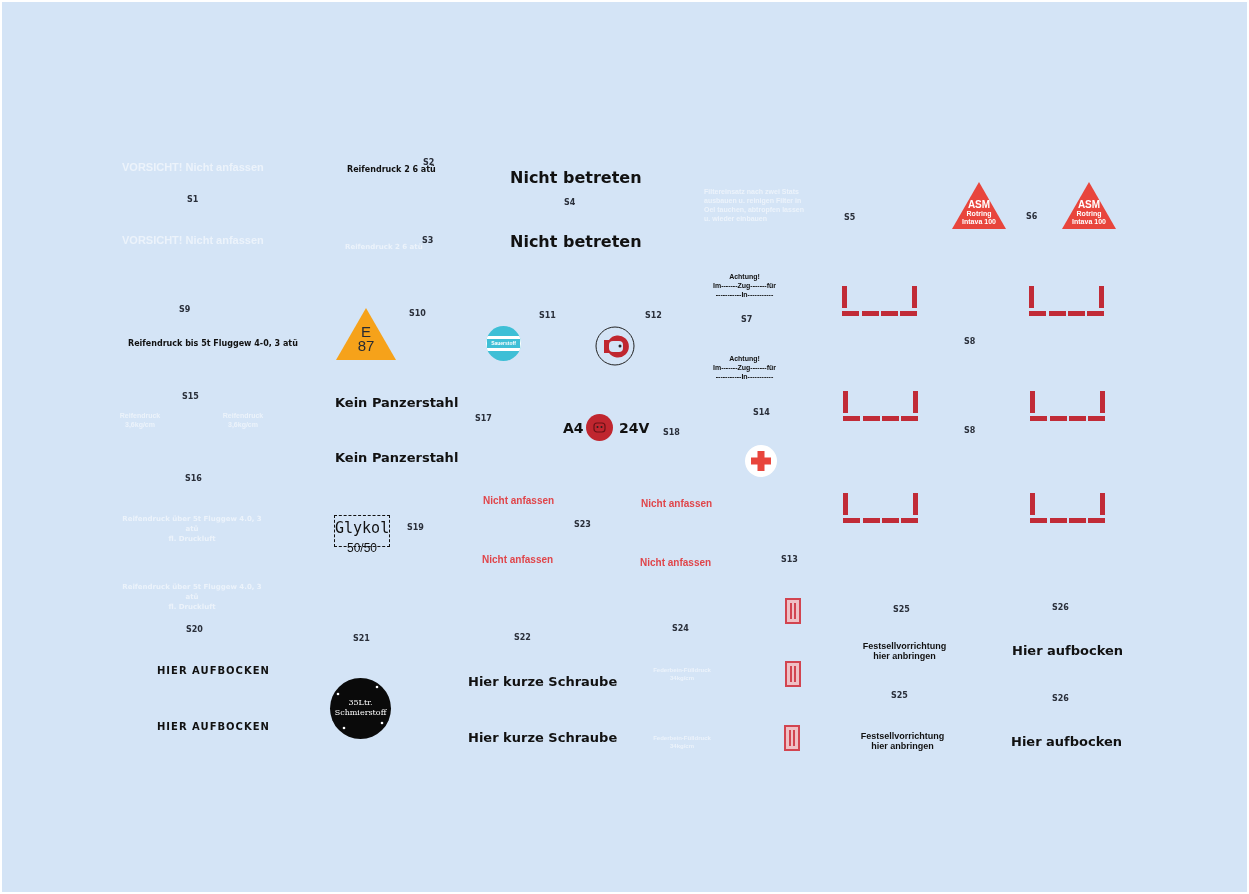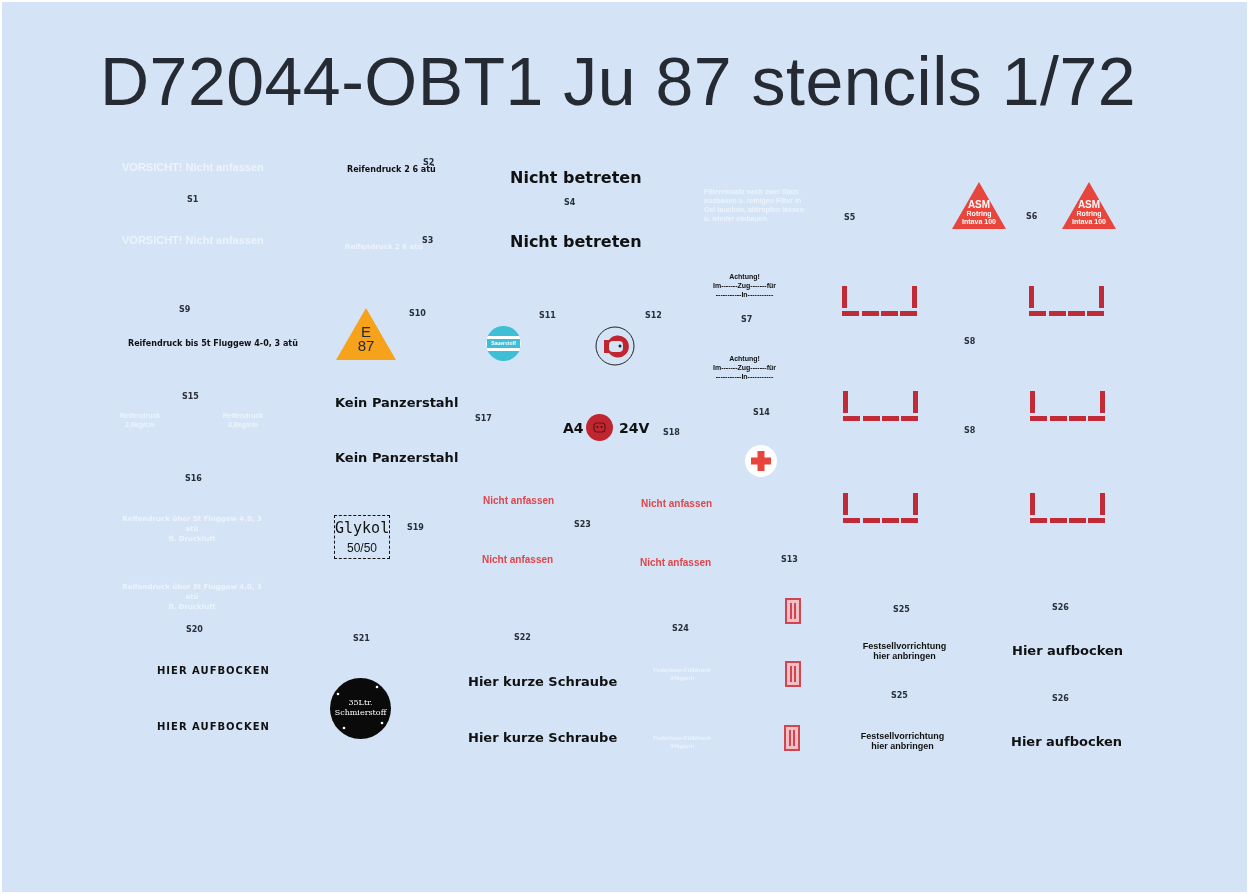--- a/index.html
+++ b/index.html
@@ -19,21 +19,20 @@
   .bracket .h { position:absolute; width:17px; height:5px; background:#c12b37; top:25px; }
   .plug { position:absolute; width:12px; height:22px; border:2px solid #d24450; background:#efc0c5; }
   .plug:before, .plug:after { content:""; position:absolute; top:3px; width:2px; height:16px; background:#d24450; }
   .plug:before { left:3px; } .plug:after { left:7px; }
 </style>
 </head>
 <body>
 
 <div id="sheet">
 
-  <div class="abs title">D72044-OBT1 Ju 87 stencils 1/72</div>
 
   <div class="abs wtxt" style="left:120px;top:159px;font-size:11px;">VORSICHT! Nicht anfassen</div>
   <div class="abs code" style="left:185px;top:193px;">S1</div>
   <div class="abs wtxt" style="left:120px;top:232px;font-size:11px;">VORSICHT! Nicht anfassen</div>
 
   <div class="abs blk cond" style="left:345px;top:163px;font-size:8px;">Reifendruck 2  6  atü</div>
   <div class="abs code" style="left:421px;top:156px;">S2</div>
   <div class="abs wtxt cond" style="left:343px;top:241px;font-size:7px;">Reifendruck 2  6  atü</div>
   <div class="abs code" style="left:420px;top:234px;">S3</div>
 
@@ -200,21 +199,21 @@
   <div class="abs code" style="left:183px;top:472px;">S16</div>
   <div class="abs wtxt cond center" style="left:120px;top:512px;width:140px;font-size:7px;line-height:10px;">
     <div>Reifendruck über 5t Fluggew 4.0, 3 atü</div>
     <div>fl. Druckluft</div>
   </div>
   <div class="abs wtxt cond center" style="left:120px;top:580px;width:140px;font-size:7px;line-height:10px;">
     <div>Reifendruck über 5t Fluggew 4.0, 3 atü</div>
     <div>fl. Druckluft</div>
   </div>
 
-  <div class="abs" style="left:332px;top:513px;width:56px;height:44px;border:1.5px dashed #111;box-sizing:border-box;">
+  <div class="abs" style="left:332px;top:513px;width:56px;height:32px;border:1.5px dashed #111;box-sizing:border-box;">
     <div class="abs center blk" style="left:0;top:4px;width:54px;font-size:15px;font-weight:normal;font-family:'DejaVu Sans Mono',monospace;line-height:16px;">Glykol</div>
     <div class="abs center blk" style="left:0;top:24px;width:54px;font-size:12px;font-weight:normal;line-height:16px;">50/50</div>
   </div>
   <div class="abs code" style="left:405px;top:521px;">S19</div>
 
   <div class="abs red" style="left:481px;top:493px;font-size:10px;">Nicht anfassen</div>
   <div class="abs red" style="left:639px;top:496px;font-size:10px;">Nicht anfassen</div>
   <div class="abs code" style="left:572px;top:518px;">S23</div>
   <div class="abs red" style="left:480px;top:552px;font-size:10px;">Nicht anfassen</div>
   <div class="abs red" style="left:638px;top:555px;font-size:10px;">Nicht anfassen</div>

